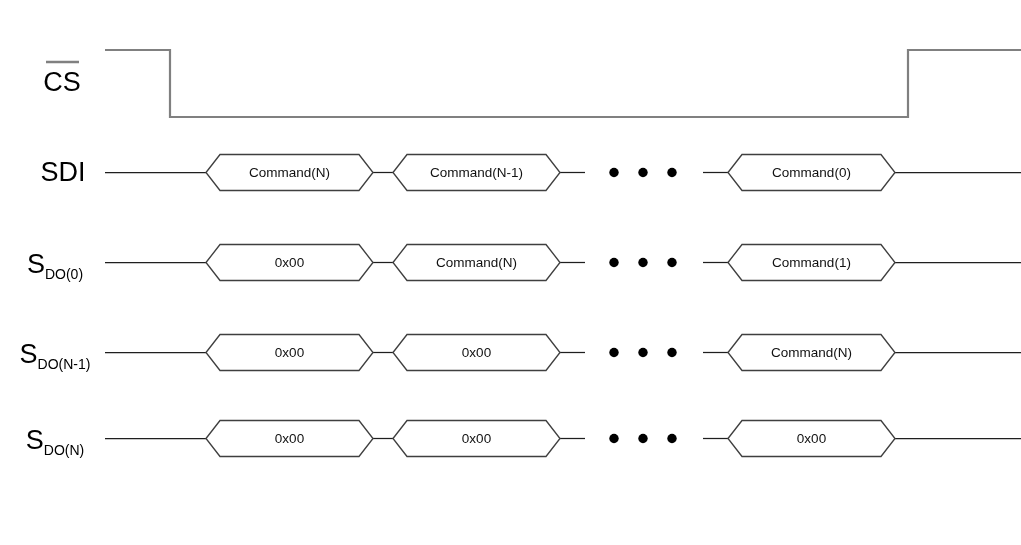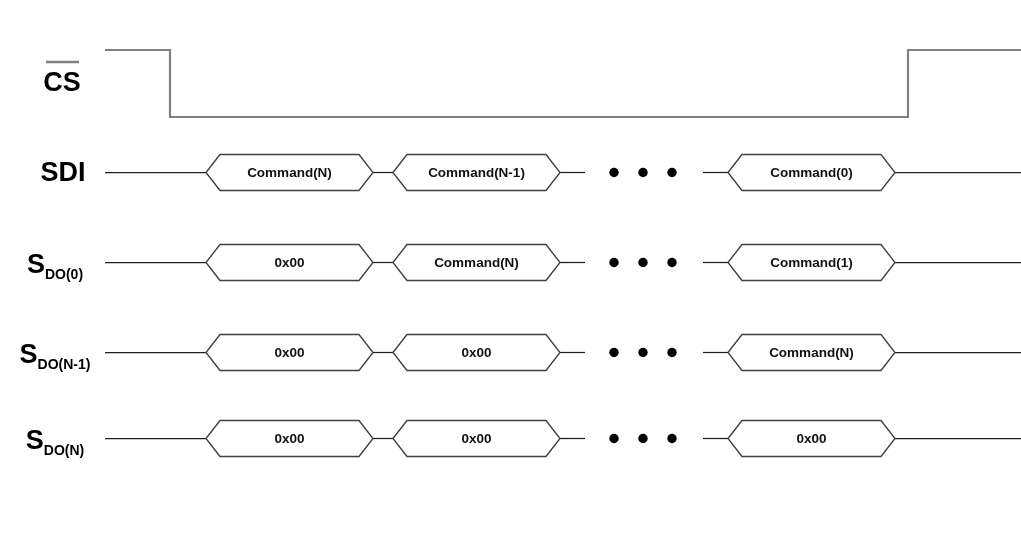--- a/index.html
+++ b/index.html
@@ -2,21 +2,20 @@
 <html><head>
 <meta charset="utf-8">
 <style>
   html,body{margin:0;padding:0;background:#ffffff;}
   .stage{
     position:relative;
     width:1021px;height:545px;
     background:#ffffff;
     font-family:"Liberation Sans", sans-serif;
     overflow:hidden;
-    font-weight:bold;
   }
   svg text{
     font-family:"Liberation Sans", sans-serif;
     fill:#000000;
   }
   .siglabel{font-size:27px;}
   .sublabel{font-size:14px;}
   .hextext{font-size:13.5px;fill:#111111;}
 </style>
 </head>

